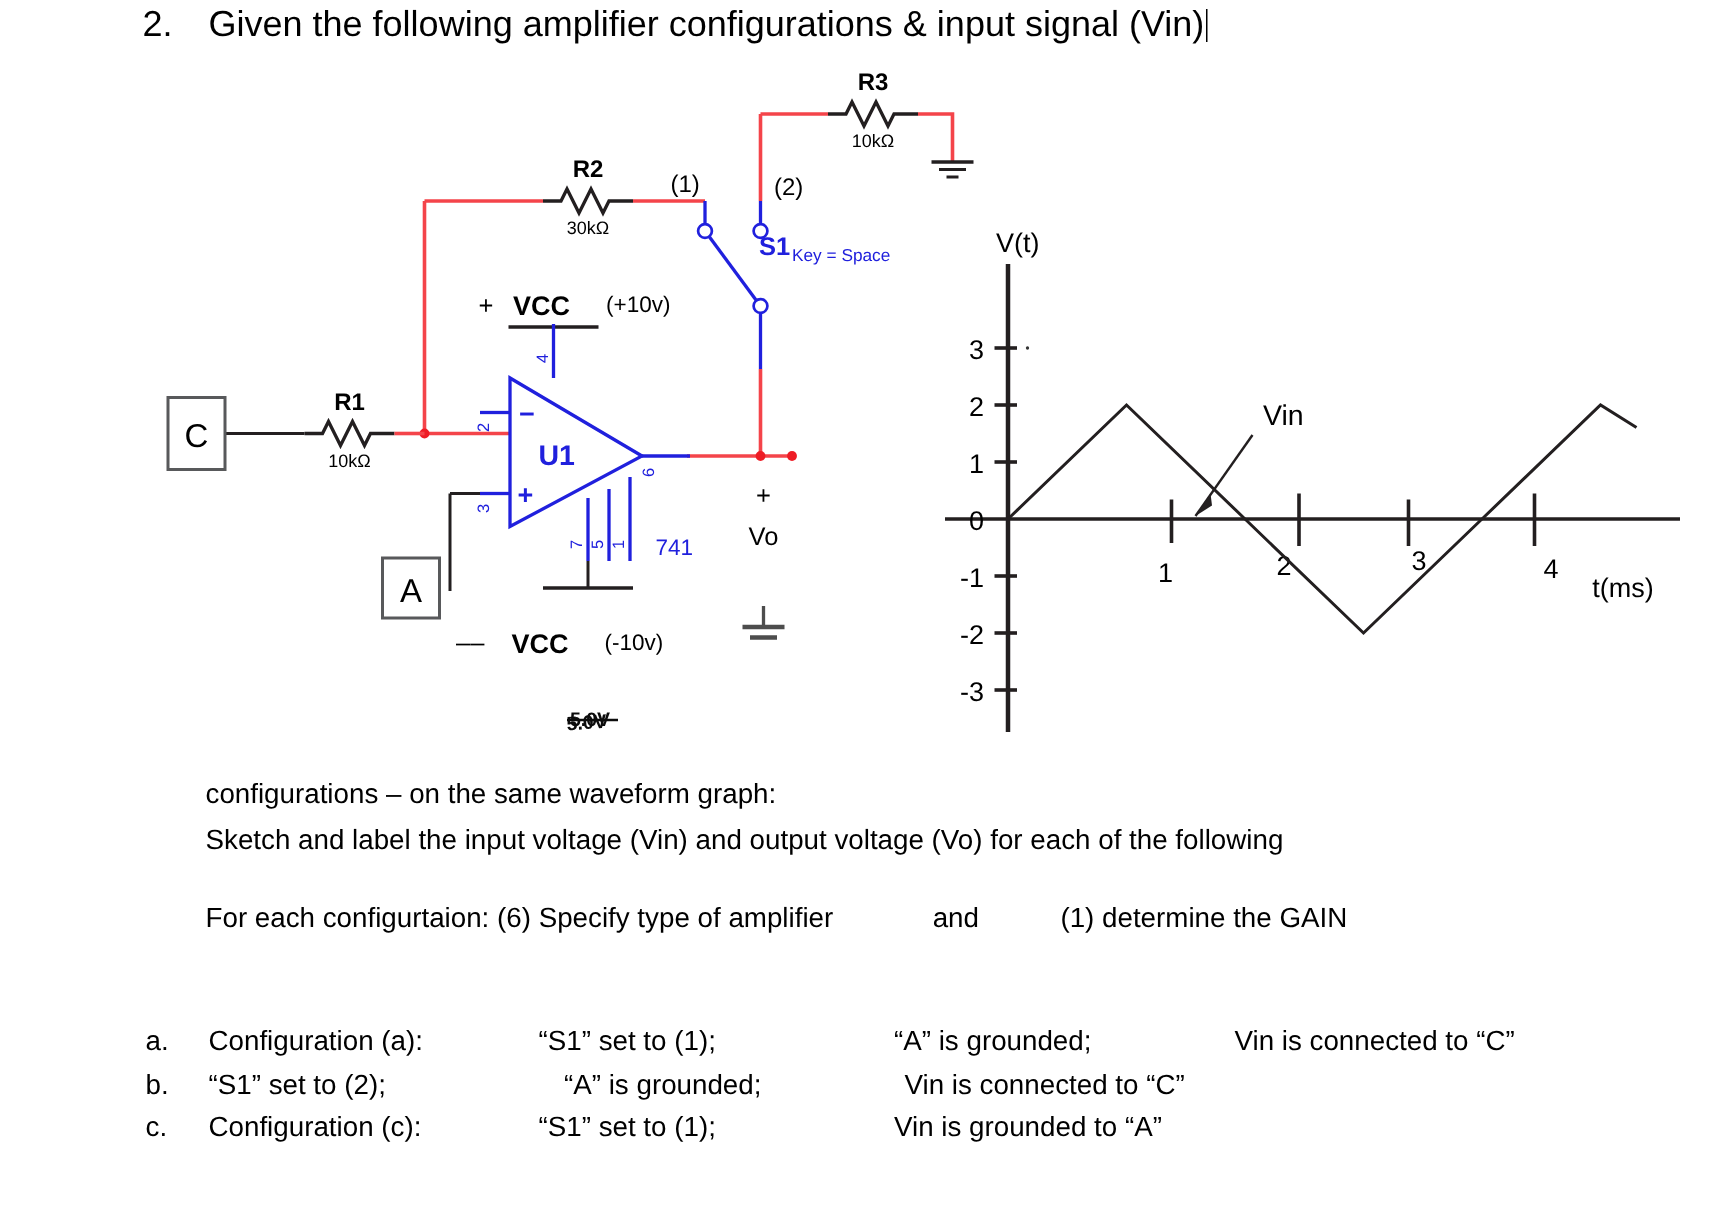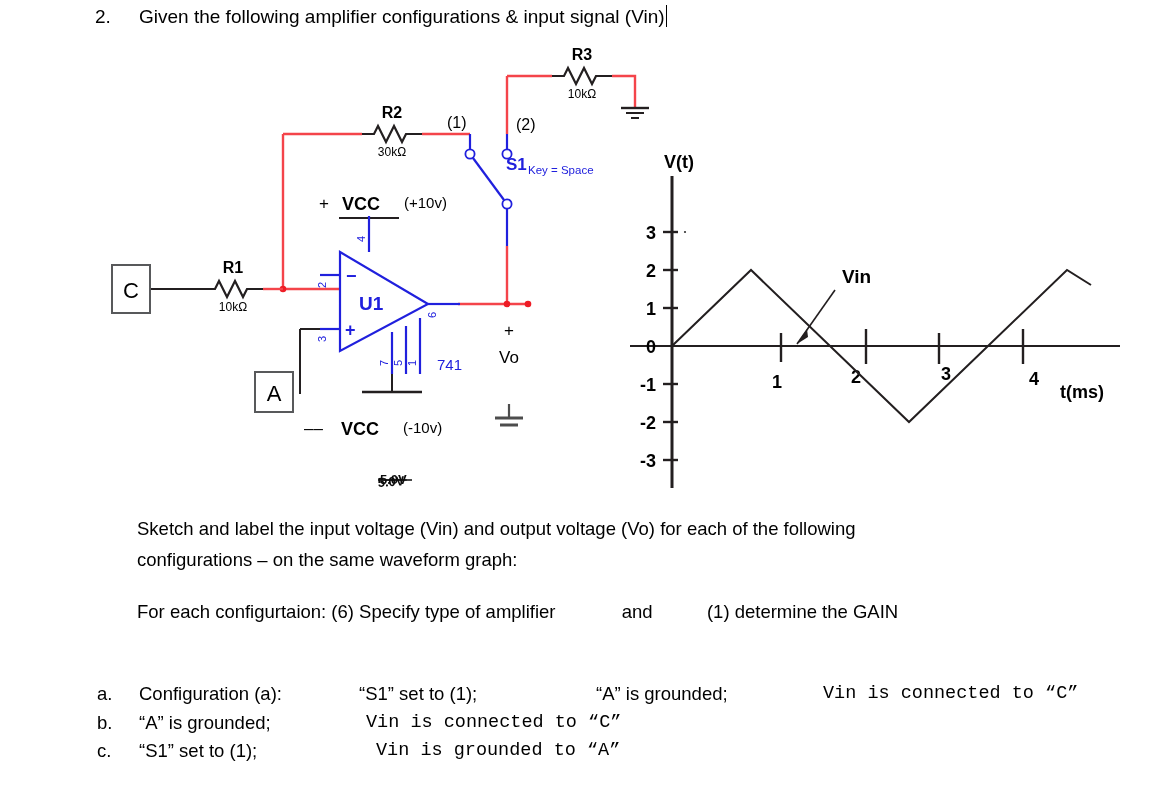--- a/index.html
+++ b/index.html
@@ -14,42 +14,42 @@
     font-family: "Liberation Sans", sans-serif;
     color: #000000;
     overflow: hidden;
   }
   .abs { position: absolute; }
 
   
   #question-heading {
     left: 95px; top: 4px;
     width: 1000px;
-    font-size: 19px;
+    font-size: 24px;
     line-height: 26px;
     white-space: nowrap;
   }
   #question-number { display: inline-block; width: 44px; }
   #question-caret {
     display: inline-block;
     width: 1px; height: 22px;
     background: #000;
     vertical-align: -4px;
     margin-left: 1px;
   }
 
   
   #circuit-diagram {
     left: 40px; top: 46px;
     width: 620px; height: 460px;
   }
   
   #waveform-graph {
     left: 630px; top: 148px;
-    width: 500px; height: 360px; font-weight: bold;
+    width: 500px; height: 360px;
   }
 
   
   .body-text {
     font-size: 18.5px;
     line-height: 31px;
     white-space: nowrap;
   }
   #instruction-block { left: 137px; top: 513px; width: 900px; }
   #gain-instruction  { left: 137px; top: 596px; width: 900px; }
@@ -59,21 +59,21 @@
     left: 97px; top: 680px;
     width: 1020px;
     font-size: 18.5px;
     line-height: 28.5px;
   }
   .config-row { display: flex; white-space: nowrap; }
   .cfg-marker { width: 42px; flex: none; }
   .cfg-name   { width: 220px; flex: none; }
   .cfg-switch { width: 237px; flex: none; }
   .cfg-ground { width: 227px; flex: none; }
-  .cfg-vin    { flex: none; font-family: Liberation Mono, monospace; }
+  .cfg-vin    { flex: none; }
 
   
   svg text { font-family: "Liberation Sans", sans-serif; }
 </style>
 </head>
 <body>
 
 <div class="abs" id="question-heading">
   <span id="question-number">2.</span><span>Given the following amplifier configurations &amp; input signal  (Vin)</span><span id="question-caret"></span>
 </div>
@@ -274,22 +274,22 @@
 
     <g>
       <path d="M 205 142 L 167 196" stroke="#231f20" stroke-width="1.6" fill="none"></path>
       <path d="M 167 196 L 178 189 L 177 181 Z" fill="#231f20"></path>
       <text x="212" y="135" font-size="19" fill="#000">Vin</text>
     </g>
   </svg>
 </div>
 
 <div class="abs body-text" id="instruction-block">
+  <div>configurations – on the same waveform graph:</div>
   <div>Sketch and label the input voltage (Vin) and output voltage (Vo)  for each of the following</div>
-  <div>configurations – on the same waveform graph:</div>
 </div>
 
 <div class="abs body-text" id="gain-instruction">
   <span>For each configurtaion:  (6) Specify type of amplifier</span>
   <span style="display:inline-block;width:56px;"></span>
   <span>and</span>
   <span style="display:inline-block;width:44px;"></span>
   <span>(1) determine the GAIN</span>
 </div>
 
@@ -298,23 +298,25 @@
   <div class="config-row">
     <span class="cfg-marker">a.</span>
     <span class="cfg-name">Configuration (a):</span>
     <span class="cfg-switch">“S1” set to (1);</span>
     <span class="cfg-ground">“A” is grounded;</span>
     <span class="cfg-vin">Vin is connected to “C”</span>
   </div>
 
   <div class="config-row">
     <span class="cfg-marker">b.</span>
+    <span class="cfg-switch">“S1” set to (2);</span>
     <span class="cfg-ground">“A” is grounded;</span>
     <span class="cfg-vin">Vin is connected to  “C”</span>
   </div>
 
   <div class="config-row">
     <span class="cfg-marker">c.</span>
+    <span class="cfg-name">Configuration (c):</span>
     <span class="cfg-switch">“S1” set to (1);</span>
     <span class="cfg-vin">Vin is grounded to “A”</span>
   </div>
 
 </div>
 
 </body></html>

